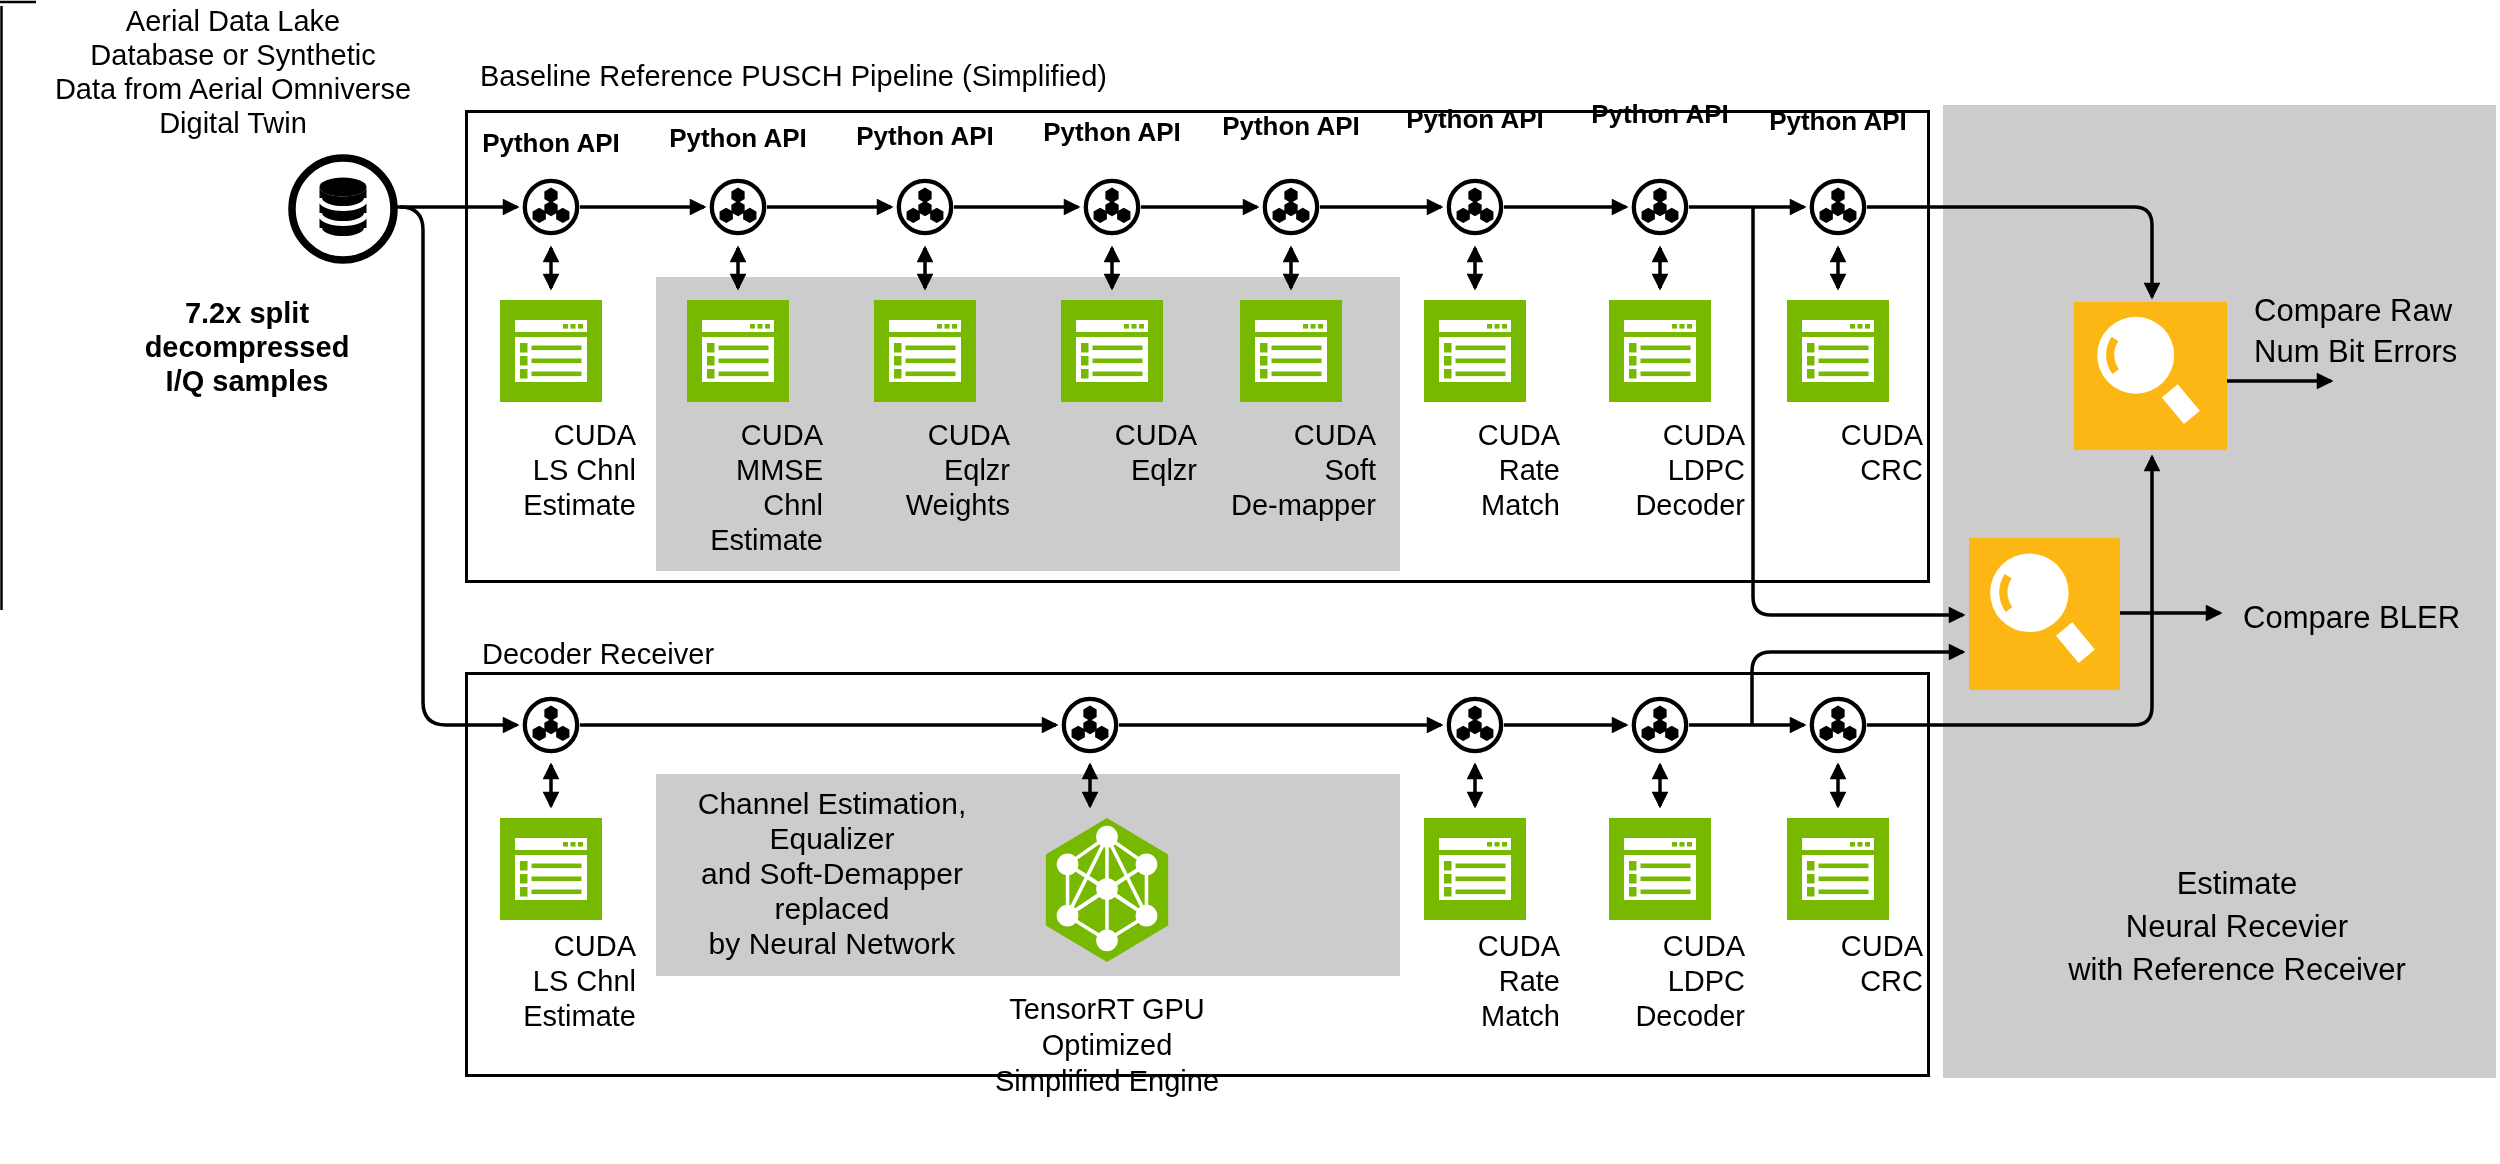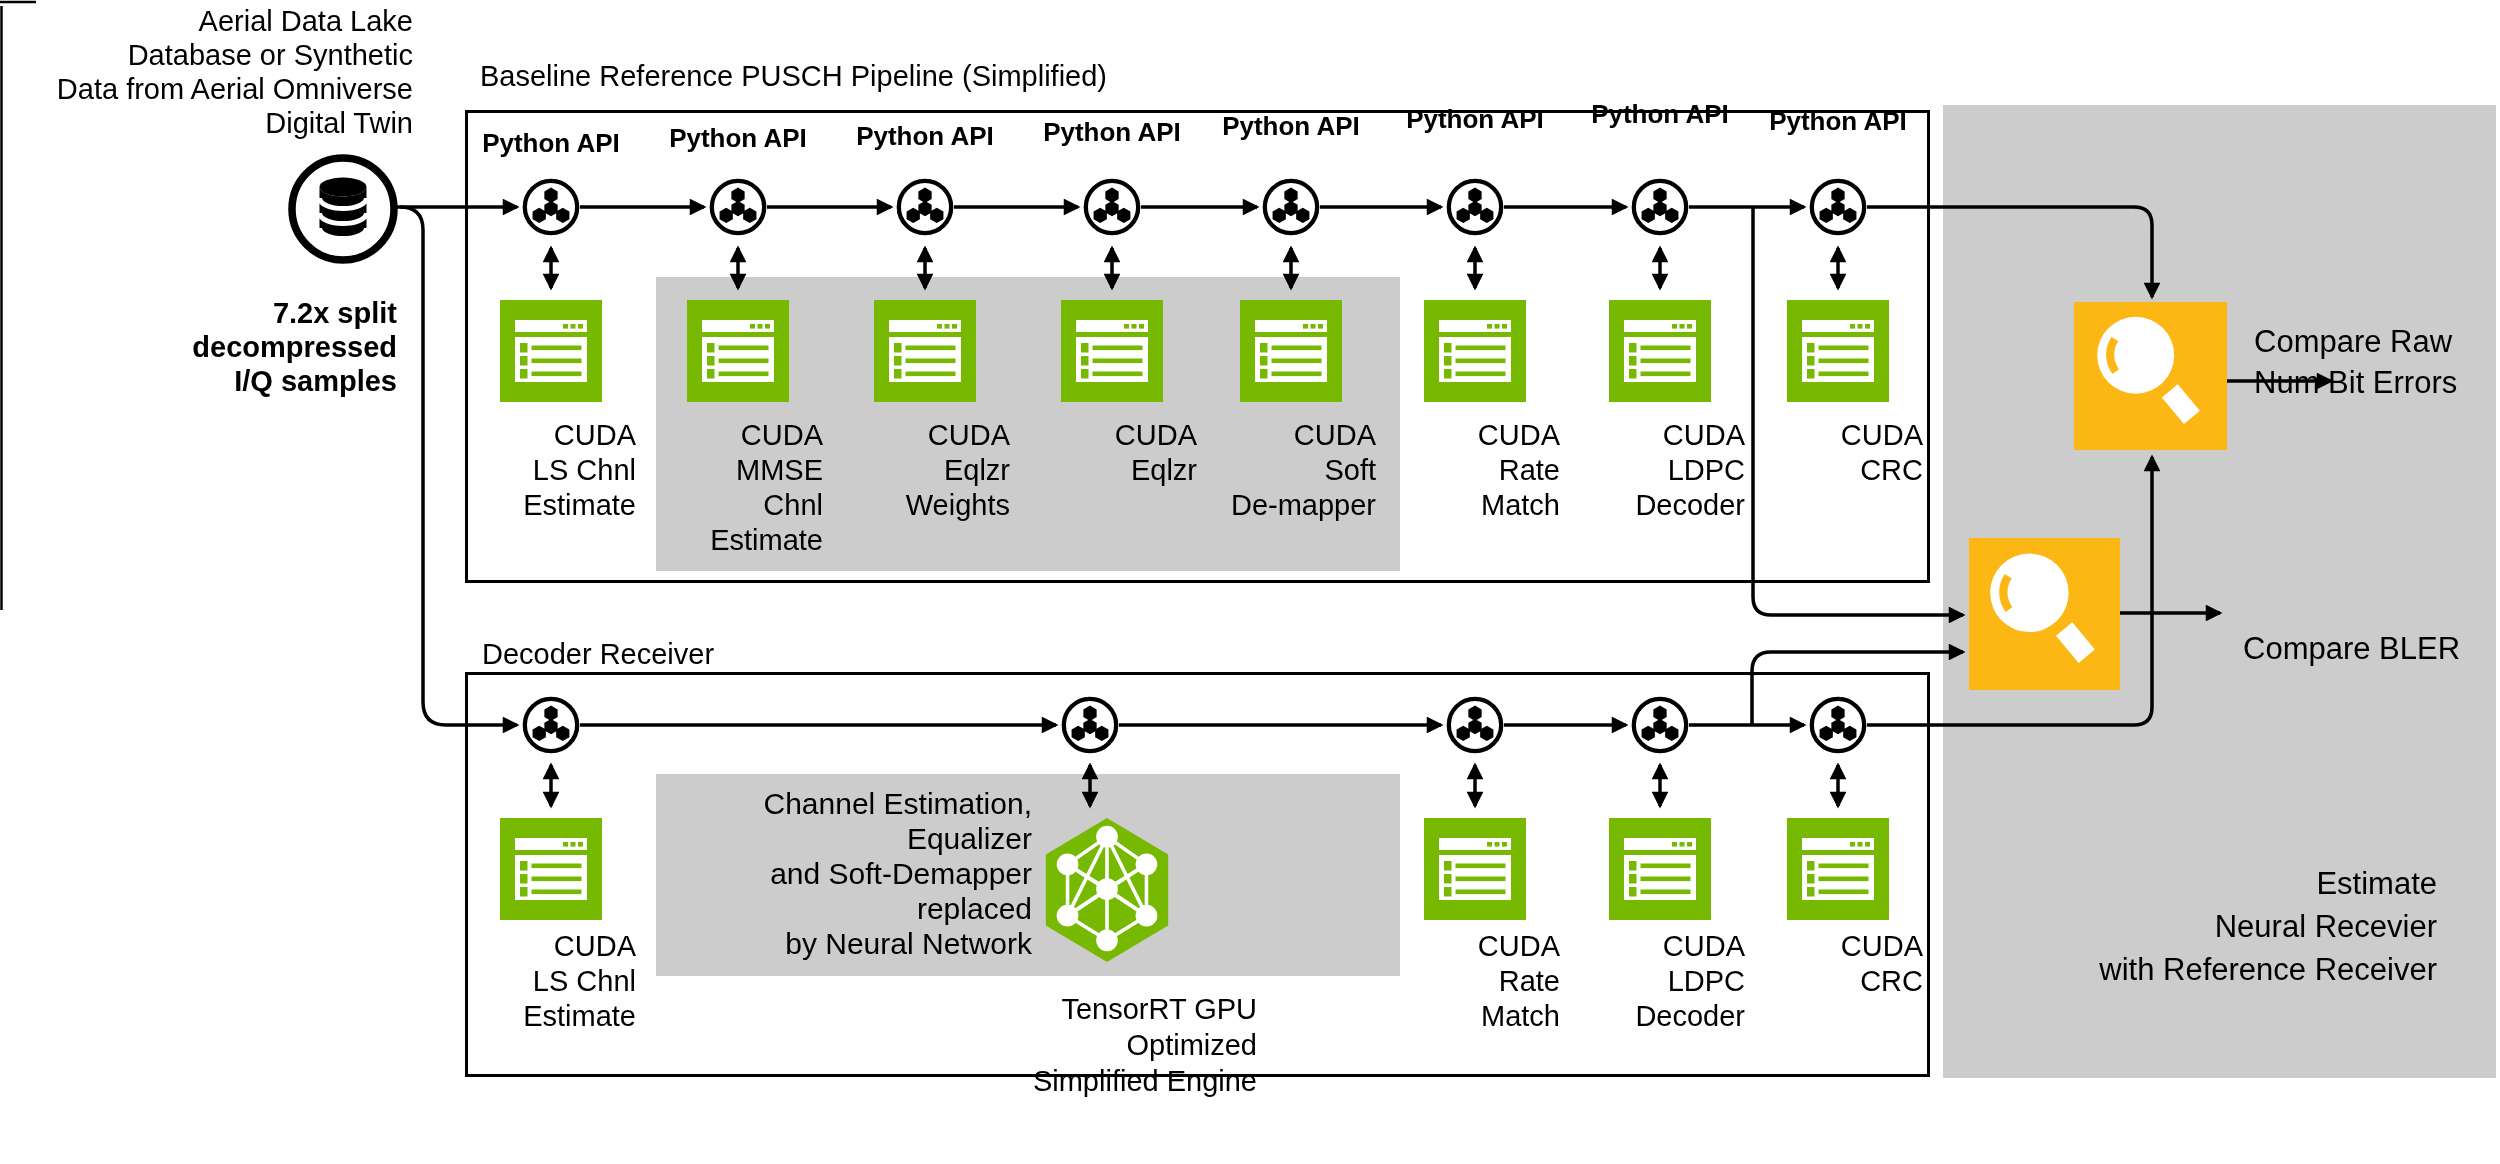--- a/index.html
+++ b/index.html
@@ -5,31 +5,31 @@
   :root{
     --green:#76b900; --gray:#cccccc; --orange:#fdb714; --ink:#000000;
   }
   html,body{margin:0;padding:0;background:#fff;}
   #stage{
     position:relative; width:2500px; height:1164px; overflow:hidden;
     font-family:"Liberation Sans", sans-serif; color:var(--ink); background:#fff;
   }
   .abs{position:absolute;}
   .txt{position:absolute; white-space:pre-line;}
-  .center{text-align:right;}
+  .center{text-align:center;}
   .grayrect{position:absolute; background:var(--gray);}
   .pipebox{position:absolute; border:3px solid var(--ink); background:transparent;}
   .src-title{font-size:29px; line-height:34px; font-weight:500;}
   .src-note{font-size:29px; line-height:34px; font-weight:700;margin-top:40px;}
   .pipe-title{font-size:29px; font-weight:500;text-align:center;}
   .api-label{position:absolute; width:160px; text-align:center; font-size:26px; font-weight:700;}
   .stage-label{position:absolute; width:170px; text-align:right; font-size:29px; line-height:35px; font-weight:400; white-space:pre-line;}
   .note-label{font-size:30px; line-height:35px; font-weight:500;}
   .engine-label{font-size:29px; line-height:36px; font-weight:400;}
-  .cmp-label{font-size:31px; line-height:41px; font-weight:400;margin-top:31px;}
+  .cmp-label{font-size:31px; line-height:41px; font-weight:400;}
   .bench-label{font-size:31px; line-height:43px; font-weight:400;}
   svg.icon{position:absolute; overflow:visible;}
   .obox{position:absolute; background:var(--orange);}
   .obox svg{width:100%; height:100%; display:block;}
 </style>
 </head>
 <body>
 
 <div id="stage">
 

